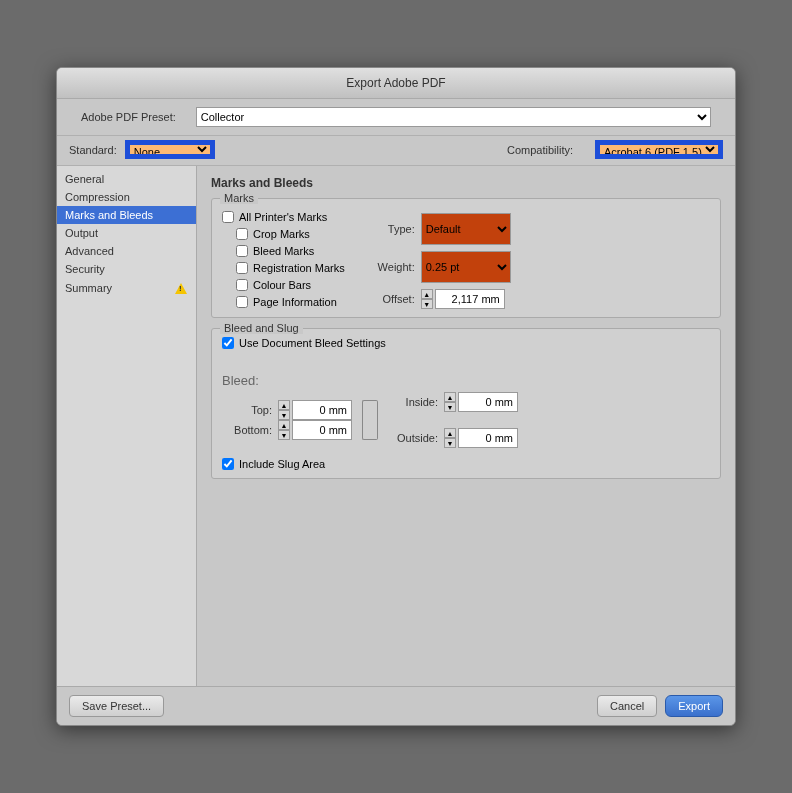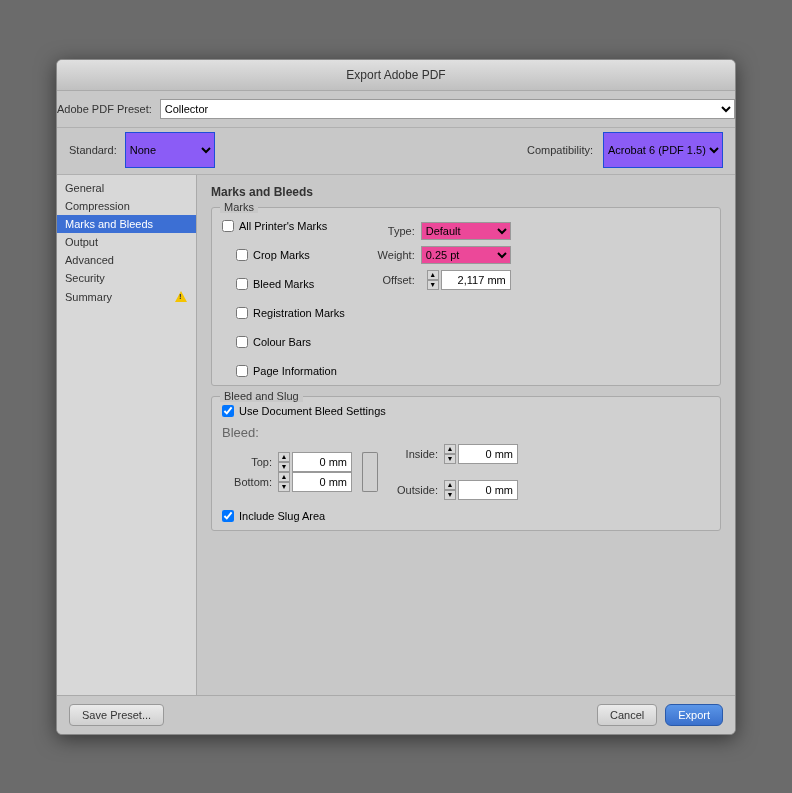--- a/index.html
+++ b/index.html
@@ -26,24 +26,24 @@
       background: linear-gradient(to bottom, #e0e0e0, #c0c0c0);
       text-align: center;
       padding: 8px;
       font-size: 12px;
       font-weight: normal;
       border-bottom: 1px solid #aaa;
       color: #333;
     }
     .top-bar {
       background: #c8c8c8;
-      padding: 8px 0;
-      display: flex;
-      align-items: center;
-      gap: 8px;
+      padding: 8px 24px;
+      display: flex;
+      align-items: center;
+      gap: 20px;
       border-bottom: 1px solid #b0b0b0;
     }
     .top-bar label {
       color: #333;
       font-size: 11px;
     }
     .top-bar .preset-select {
       flex: 1;
       height: 20px;
       font-size: 11px;
@@ -53,31 +53,31 @@
     .second-bar {
       padding: 4px 12px 6px;
       display: flex;
       align-items: center;
       gap: 8px;
       background: #c8c8c8;
       border-bottom: 1px solid #b0b0b0;
     }
     .second-bar label { font-size: 11px; color: #333; }
     .second-bar select {
-      height: 36px;
-      font-size: 11px;
-      background: #8b5cf6;
-      border: 1px solid #1d4ed8;
+      height: 19px;
+      font-size: 11px;
+      background: #fdba74;
+      border: 5px solid #1d4ed8;
       min-width: 90px;
     }
     .compatibility-group {
       margin-left: auto;
       display: flex;
       align-items: center;
-      gap: 10px;
+      gap: 22px;
     }
     .main-area {
       display: flex;
       height: 520px;
     }
     .sidebar {
       width: 140px;
       background: #d8d8d8;
       border-right: 1px solid #aaa;
       padding: 4px 0;
@@ -151,21 +151,21 @@
       color: #333;
     }
     .marks-content {
       display: flex;
       gap: 20px;
       margin-top: 4px;
     }
     .marks-left {
       display: flex;
       flex-direction: column;
-      gap: 17px;
+      gap: 5px;
     }
     .marks-right {
       display: flex;
       flex-direction: column;
       gap: 6px;
       margin-top: 2px;
     }
     .checkbox-row {
       display: flex;
       align-items: center;
@@ -175,31 +175,30 @@
     .checkbox-row input[type="checkbox"] {
       width: 12px;
       height: 12px;
       margin: 0;
     }
     .form-row {
       display: flex;
       align-items: center;
       gap: 6px;
       font-size: 11px;
-      justify-content: space-between;
     }
     .form-row label {
       color: #333;
       min-width: 50px;
       text-align: right;
     }
     .form-row select {
-      height: 18px;
-      font-size: 11px;
-      background: #ec4899;
+      height: 32px;
+      font-size: 11px;
+      background: #c2410c;
       border: 1px solid #999;
       min-width: 90px;
     }
     .spinner-input {
       display: flex;
       align-items: center;
     }
     .spinner-input input {
       height: 20px;
       font-size: 11px;
@@ -365,21 +364,21 @@
                 <input type="text" value="2,117 mm" style="">
               </div>
             </div>
           </div>
         </div>
       </div>
 
       <div class="group-box">
         <span class="group-box-label">Bleed and Slug</span>
 
-        <div class="checkbox-row" style="margin-bottom:8px">
+        <div class="checkbox-row" style="margin-bottom:24px">
           <input type="checkbox" checked="" style="">
           <span>Use Document Bleed Settings</span>
         </div>
 
         <div style="color:#666; font-size:13px; margin-bottom:4px;">Bleed:</div>
 
         <div style="display:flex; align-items:center; gap:8px;">
           <div style="display:flex; flex-direction:column; gap:0;">
             <div class="form-row">
               <label>Top:</label>

